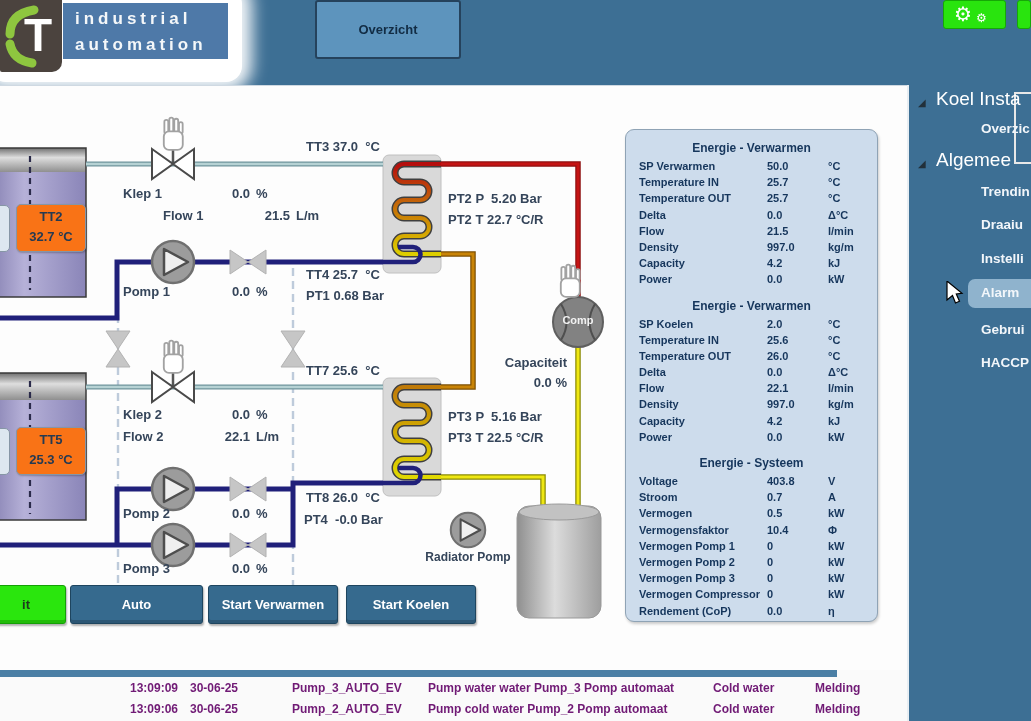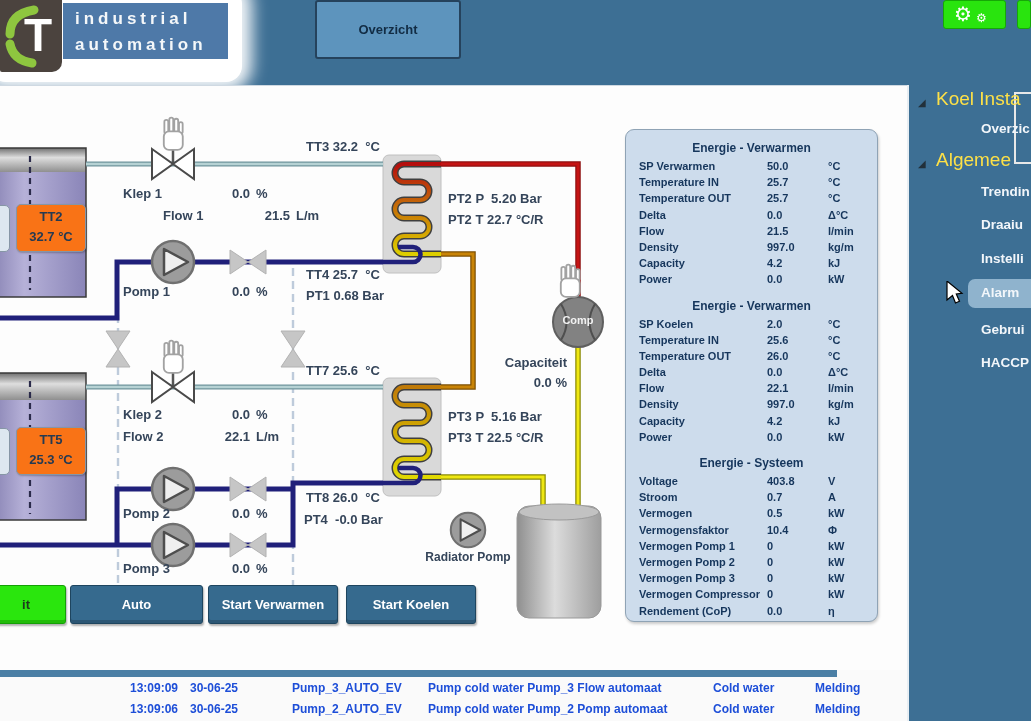--- a/index.html
+++ b/index.html
@@ -54,32 +54,32 @@
   
   .ctl{position:absolute;top:585px;height:39px;border:1px solid #1e455f;border-radius:3px;
     box-sizing:border-box;background:#366a8e;color:#fff;font-size:13px;font-weight:bold;
     text-align:center;line-height:36px;cursor:pointer;
     box-shadow:inset 0 -3px 0 rgba(0,0,0,.18),1px 2px 2px rgba(0,0,0,.3);}
   .ctl-green{background:#2ae60d;border-color:#14a006;color:#1d3b1d;}
   
   .logarea{position:absolute;left:0;top:670px;width:909px;height:51px;background:#fafafa;}
   .logbar{position:absolute;left:0;top:0;width:837px;height:7px;background:#4b7fa5;}
   .logrows{position:absolute;left:0;top:9px;width:909px;}
-  .logrow{position:relative;height:21px;font-size:12px;font-weight:600;color:#1d4ed8;cursor:default;}
+  .logrow{position:relative;height:21px;font-size:12px;font-weight:600;color:#701a75;cursor:default;}
   .logrow span{position:absolute;top:2px;white-space:nowrap;}
   .lg-time{left:126px;width:52px;text-align:right;}
   .lg-date{left:190px;}
   .lg-tag{left:292px;}
   .lg-msg{left:428px;}
   .lg-cat{left:713px;}
   .lg-type{left:815px;}
   
   .sidebar{position:absolute;left:907px;top:85px;width:124px;height:636px;background:#3d6f94;
     border-left:2px solid #e8eef3;box-sizing:content-box;overflow:hidden;}
-  .sb-item1{position:absolute;left:27px;font-size:19px;color:#fde047;white-space:nowrap;cursor:pointer;}
+  .sb-item1{position:absolute;left:27px;font-size:19px;color:#ffffff;white-space:nowrap;cursor:pointer;}
   .sb-item2{position:absolute;left:72px;font-size:13.5px;font-weight:bold;color:#f2f6fa;
     white-space:nowrap;cursor:pointer;}
   .sb-tri{position:absolute;left:9px;font-size:10px;color:#22303a;}
   .sb-hl{position:absolute;left:59px;top:194px;width:68px;height:29px;background:#8fb3cd;
     border-radius:7px 0 0 7px;}
   .sb-whitebox{position:absolute;left:105px;top:7px;width:30px;height:68px;border:2px solid #e8e8e8;}
   .cursor-svg{position:absolute;left:37px;top:196px;}
 </style>
 </head>
 <body>
@@ -241,21 +241,21 @@
     <div>TT2</div>
     <div>32.7 °C</div>
   </div>
   <div class="tanklabel" style="left:16px;top:427px;">
     <div>TT5</div>
     <div>25.3 °C</div>
   </div>
   <div class="tanklabel-sliver" style="top:205px;"></div>
   <div class="tanklabel-sliver" style="top:428px;"></div>
 
-  <div class="sensor" style="left:306px;top:139px;">TT3 32.2  °C</div>
+  <div class="sensor" style="left:306px;top:139px;">TT3 37.0  °C</div>
   <div class="sensor" style="left:448px;top:191px;">PT2 P  5.20 Bar</div>
   <div class="sensor" style="left:448px;top:212px;">PT2 T 22.7 °C/R</div>
   <div class="sensor" style="left:306px;top:267px;">TT4 25.7  °C</div>
   <div class="sensor" style="left:306px;top:288px;">PT1 0.68 Bar</div>
   <div class="sensor" style="left:306px;top:363px;">TT7 25.6  °C</div>
   <div class="sensor" style="left:448px;top:409px;">PT3 P  5.16 Bar</div>
   <div class="sensor" style="left:448px;top:430px;">PT3 T 22.5 °C/R</div>
   <div class="sensor" style="left:306px;top:490px;">TT8 26.0  °C</div>
   <div class="sensor" style="left:304px;top:512px;">PT4  -0.0 Bar</div>
 
@@ -454,21 +454,21 @@
   <button class="ctl" style="left:346px;width:130px;">Start Koelen</button>
 
   <div class="logarea">
     <div class="logbar"></div>
     <div class="logrows">
 
         <div class="logrow">
           <span class="lg-time">13:09:09</span>
           <span class="lg-date">30-06-25</span>
           <span class="lg-tag">Pump_3_AUTO_EV</span>
-          <span class="lg-msg">Pump cold water Pump_3 Flow automaat</span>
+          <span class="lg-msg">Pump water water Pump_3 Pomp automaat</span>
           <span class="lg-cat">Cold water</span>
           <span class="lg-type">Melding</span>
         </div>
 
         <div class="logrow">
           <span class="lg-time">13:09:06</span>
           <span class="lg-date">30-06-25</span>
           <span class="lg-tag">Pump_2_AUTO_EV</span>
           <span class="lg-msg">Pump cold water Pump_2 Pomp automaat</span>
           <span class="lg-cat">Cold water</span>

